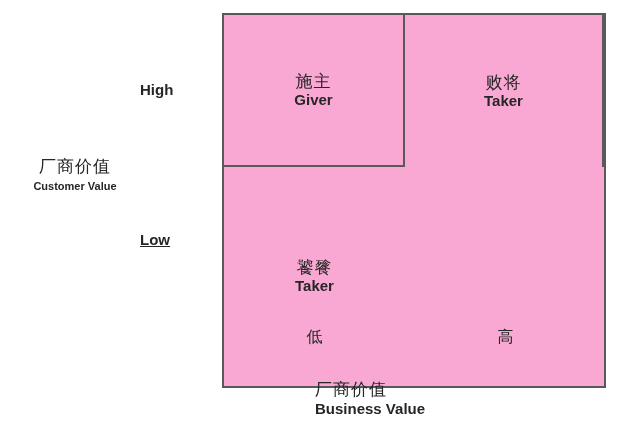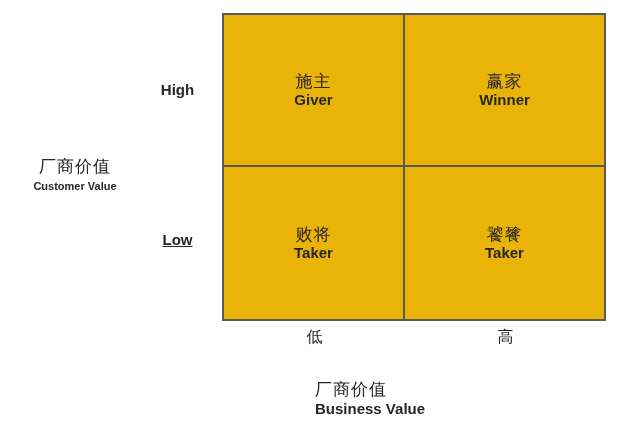--- a/index.html
+++ b/index.html
@@ -15,27 +15,27 @@
     font-family: "Liberation Sans", sans-serif;
     color: #262626;
     overflow: hidden;
   }
   
   .matrix {
     position: absolute;
     left: 222px;
     top: 13px;
     width: 384px;
-    height: 308px;
+    height: 375px;
     border: 2px solid #595959;
     box-sizing: border-box;
     display: grid;
     grid-template-columns: 181px 1fr;
     grid-template-rows: 152px 1fr;
-    background: #eab308;
+    background: #f9a8d4;
   }
   .cell {
     display: flex;
     flex-direction: column;
     align-items: center;
     justify-content: center;
     box-sizing: border-box;
   }
   .cell.b-r { border-right: 2px solid #595959; }
   .cell.b-b { border-bottom: 2px solid #595959; }
@@ -48,21 +48,21 @@
   .en {
     font-size: 15px;
     line-height: 18px;
     font-weight: 700;
   }
   
   .y-tick {
     position: absolute;
     left: 140px;
     width: 75px;
-    text-align: center;
+    text-align: left;
     font-size: 15px;
     font-weight: 700;
   }
   .y-tick.high { top: 81px; }
   .y-tick.low  { top: 231px; text-decoration: underline; }
   .y-title {
     position: absolute;
     left: 5px;
     top: 157px;
     width: 140px;
@@ -93,24 +93,20 @@
 </head>
 <body>
 
 <div class="canvas">
 
   <div class="matrix">
     <div class="cell b-r b-b">
       <div class="zh">施主</div>
       <div class="en">Giver</div>
     </div>
-    <div class="cell b-b">
-      <div class="zh">赢家</div>
-      <div class="en">Winner</div>
-    </div>
     <div class="cell b-r">
       <div class="zh">败将</div>
       <div class="en">Taker</div>
     </div>
     <div class="cell">
       <div class="zh">饕餮</div>
       <div class="en">Taker</div>
     </div>
   </div>
 

